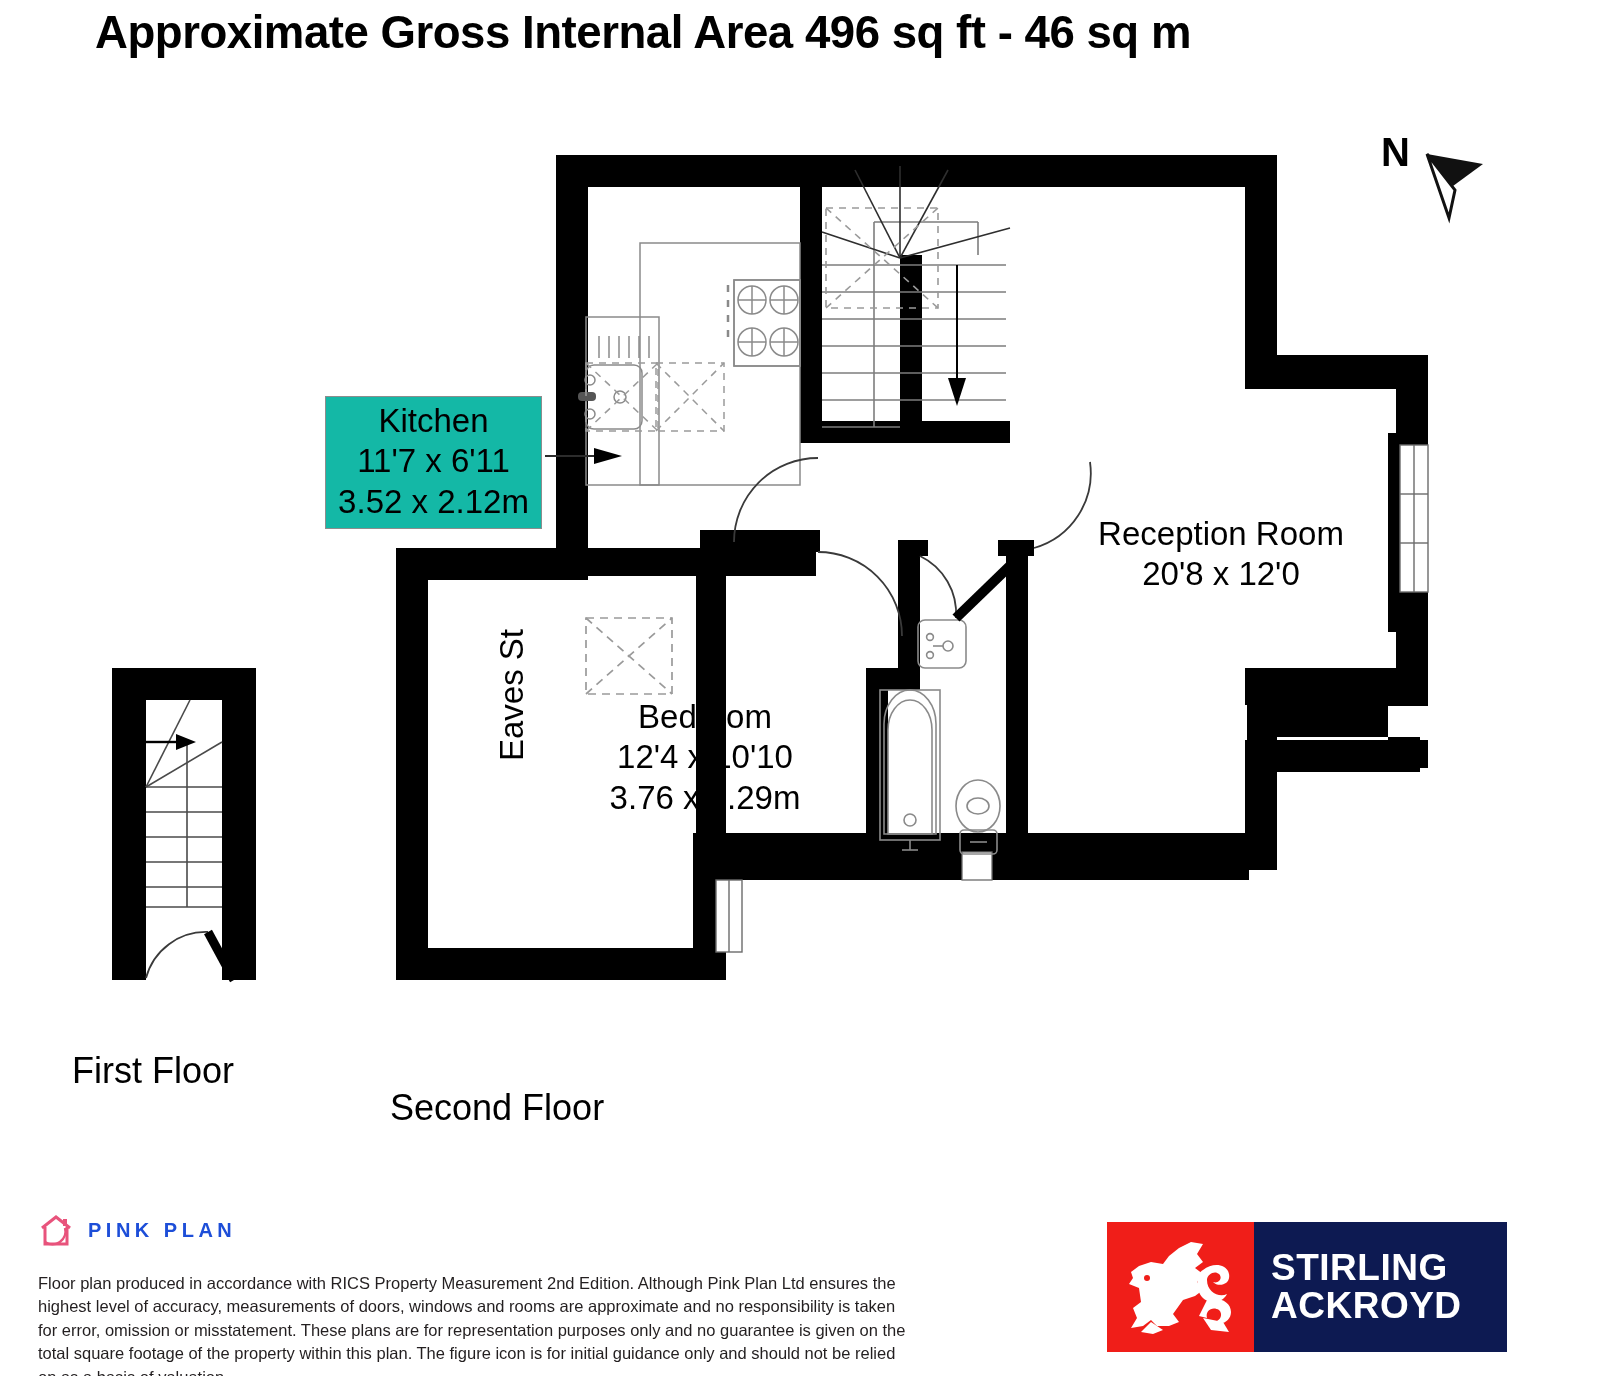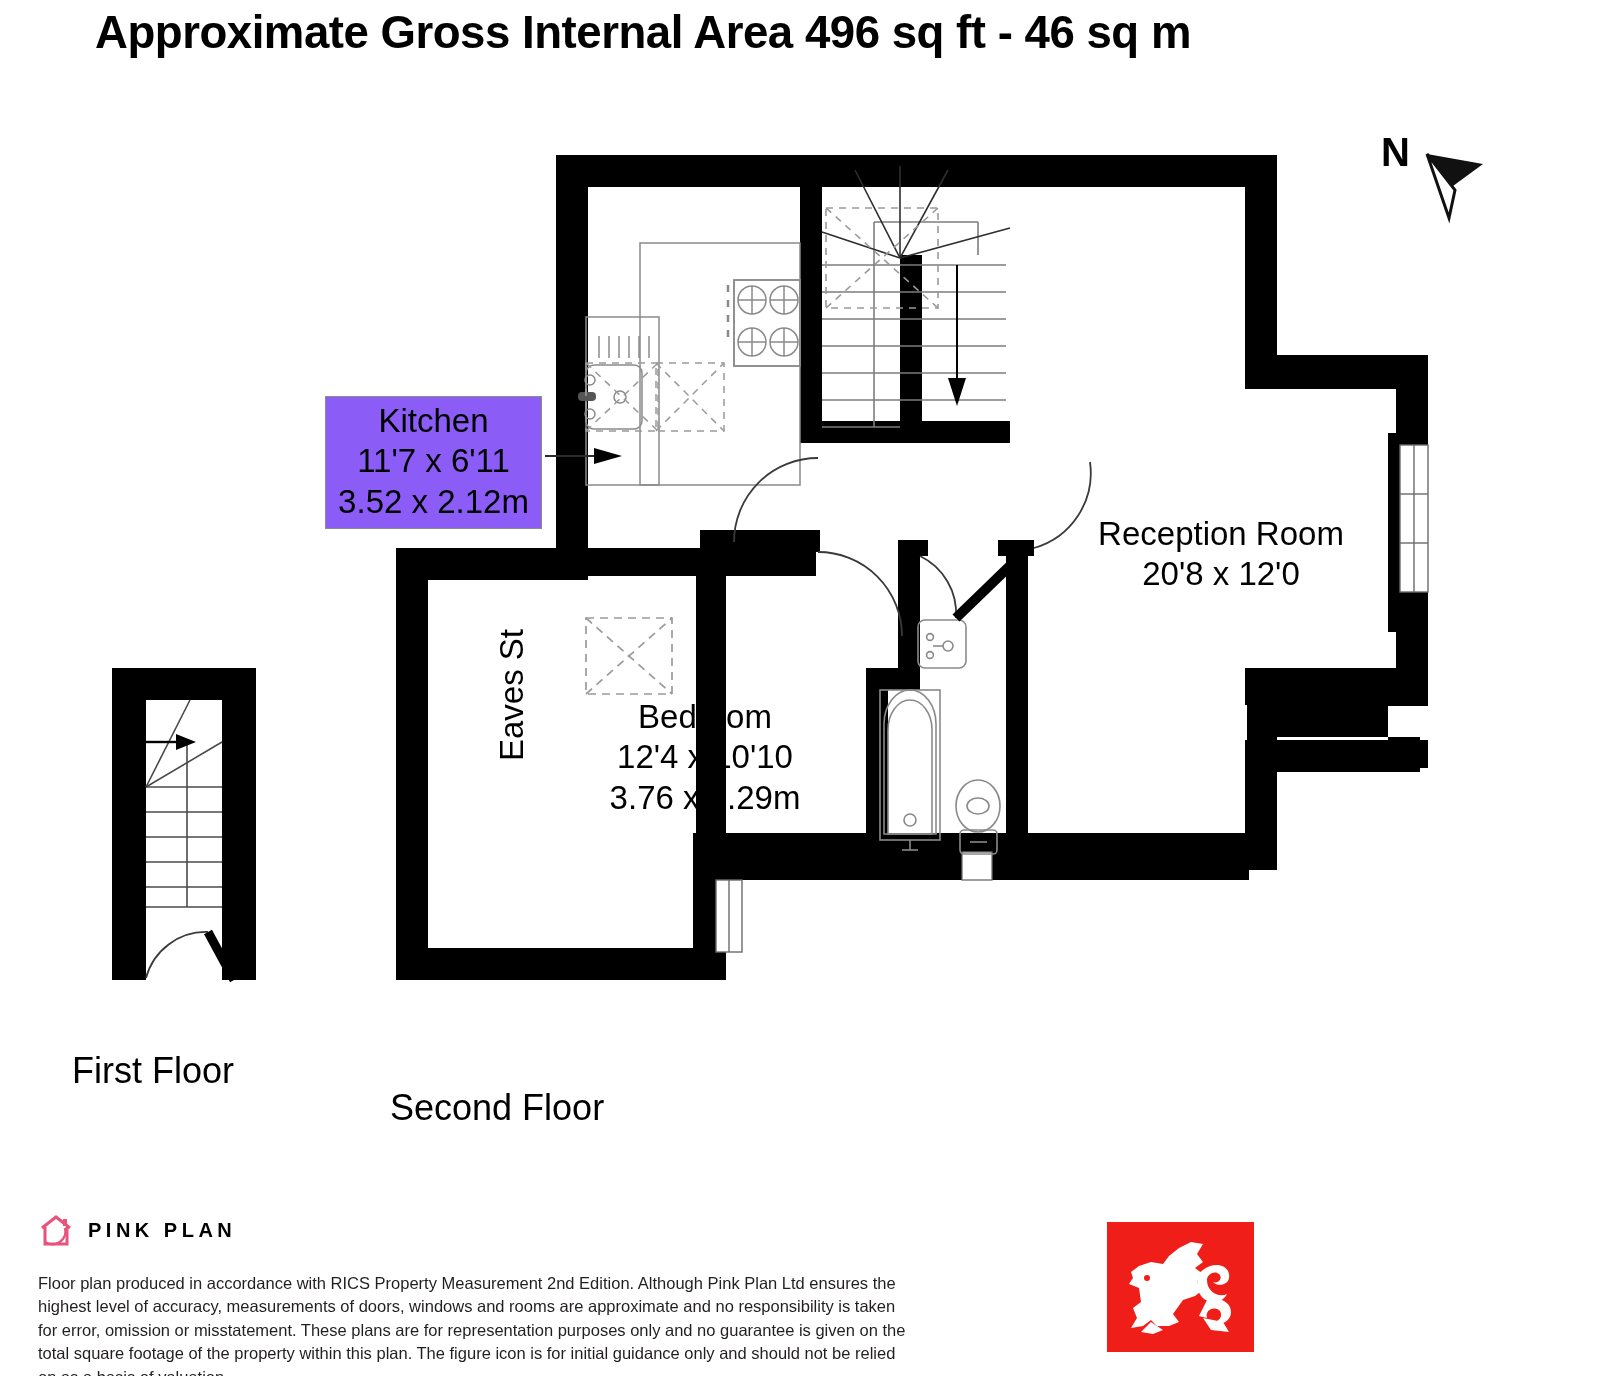--- a/index.html
+++ b/index.html
@@ -17,42 +17,42 @@
     transform:scaleX(0.97);transform-origin:left top;
   }
   #plan-svg{position:absolute;left:0;top:0;}
   .room-label{
     position:absolute;text-align:center;line-height:1.22;
     font-size:33px;white-space:nowrap;
   }
   .room-label .ln{display:block;}
   #kitchen-label{
     left:325px;top:396px;width:215px;
-    border:1.5px solid #8d8d8d;background:#8b5cf6;
+    border:1.5px solid #8d8d8d;background:#14b8a6;
     padding:4px 0 6px 0;
   }
   #reception-label{left:1090px;top:514px;width:262px;}
   #bedroom-label{left:586px;top:664px;width:238px;margin-top:33px;}
   #eaves-label{
     position:absolute;left:432px;top:676px;width:160px;
     font-size:33px;
     transform:rotate(-90deg);transform-origin:center center;
     text-align:center;
   }
   .floor-caption{
     position:absolute;font-size:36px;white-space:nowrap;
   }
   #first-floor-caption{left:72px;top:1050px;}
   #second-floor-caption{left:390px;top:1050px;margin-top:37px;}
   #north-letter{
     position:absolute;left:1381px;top:130px;font-size:40px;font-weight:600;
   }
   #pinkplan-logo{position:absolute;left:38px;top:1212px;display:flex;align-items:center;gap:14px;}
   #pinkplan-text{
-    font-size:20px;letter-spacing:4.5px;color:#000000;font-weight:600;
+    font-size:20px;letter-spacing:4.5px;color:#1d4ed8;font-weight:600;
   }
   #disclaimer{
     position:absolute;left:38px;top:1272px;width:870px;
     font-size:16.5px;line-height:1.42;color:#231f20;
   }
   #stirling-logo{
     position:absolute;left:1107px;top:1222px;width:400px;height:130px;display:flex;
   }
   #sa-red{width:147px;height:130px;background:#f01e19;position:relative;}
   #sa-navy{
@@ -377,13 +377,17 @@
                  C108,48 100,52 100,58 C100,70 112,76 120,72 C114,84 96,82 92,70
                  C88,58 92,50 96,48 Z"></path>
         <path d="M100,78 C112,74 124,80 124,90 C124,98 116,104 108,100
                  C114,98 116,92 112,88 C106,84 98,88 100,96 L92,94 Z"></path>
         <circle cx="40" cy="56" r="3" fill="#f01e19"></circle>
         <path d="M96,96 L116,100 L122,110 L104,108 Z"></path>
         <path d="M44,100 L56,108 L46,112 L34,110 Z"></path>
       </g>
     </svg>
   </div>
+  <div id="sa-navy">
+    <span>STIRLING</span>
+    <span>ACKROYD</span>
+  </div>
 </div>
 
 </body></html>

